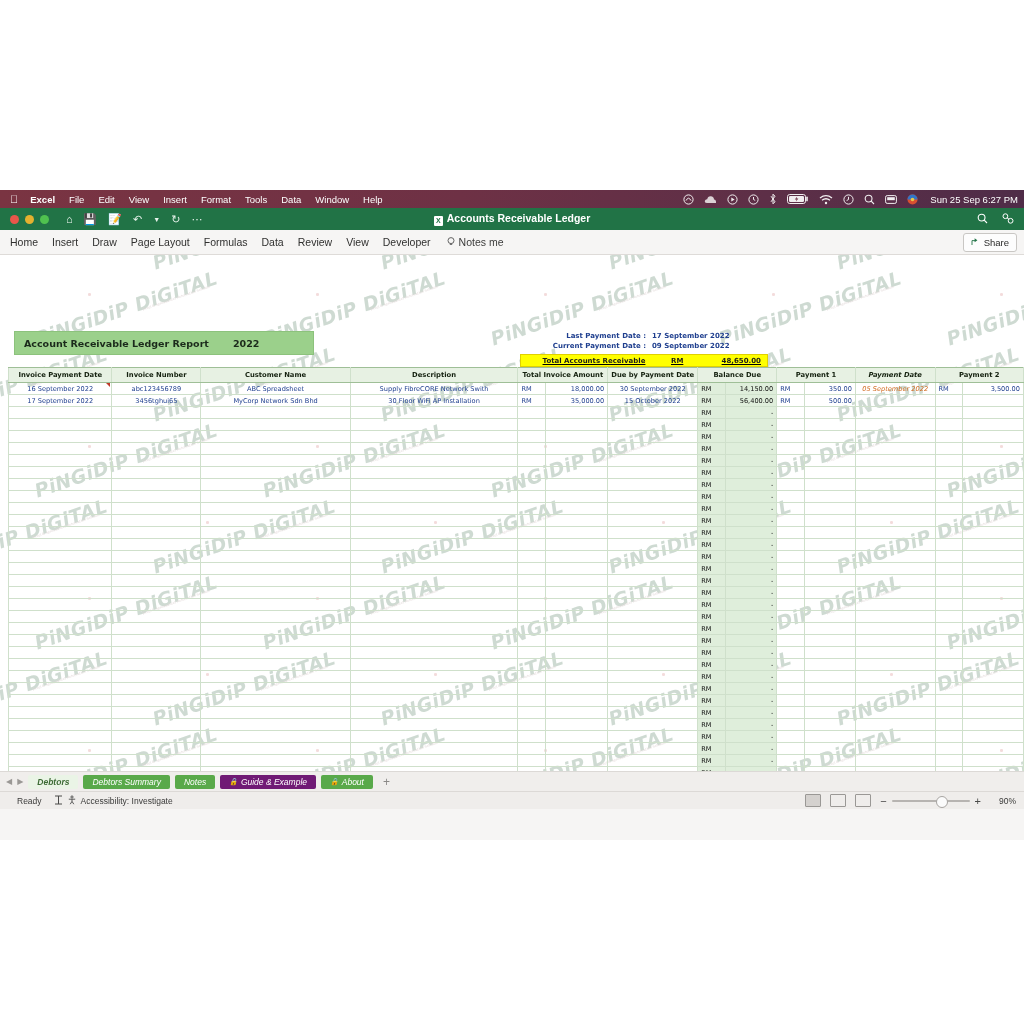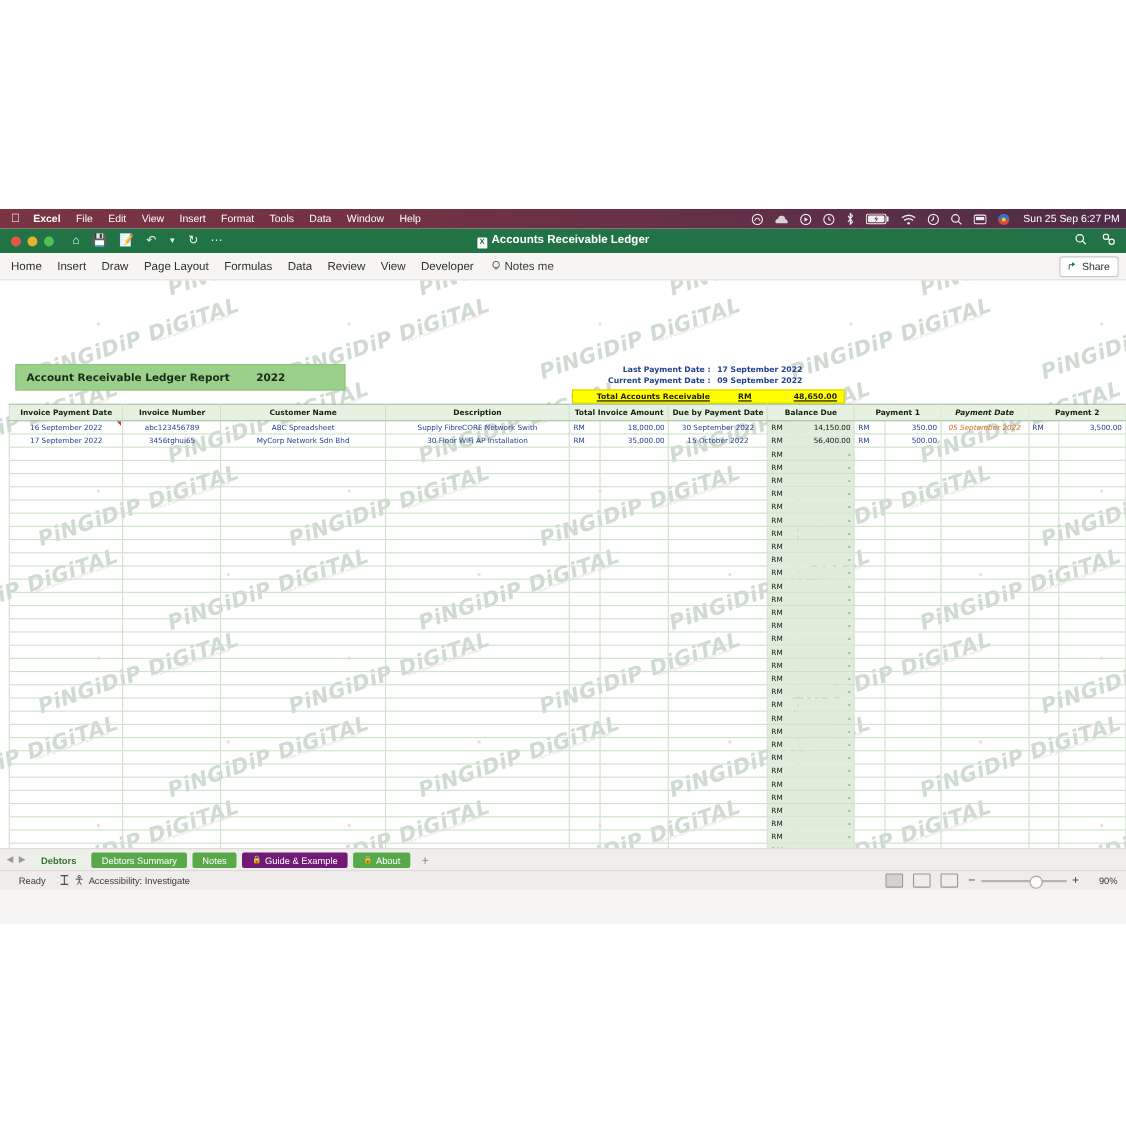--- a/index.html
+++ b/index.html
@@ -122,21 +122,21 @@
   .cmt{position:absolute;width:0;height:0;border-top:4px solid #c0392b;border-left:4px solid transparent;}
 
   
   .tabbar{
     position:relative;height:19px;background:#f0eeec;border-top:1px solid #dcd9d6;
     display:flex;align-items:center;padding-left:6px;gap:5px;
   }
   .navarrow{color:#9a9895;font-size:8px;}
   .stab{
     height:14px;padding:0 9px;border-radius:2px;display:flex;align-items:center;gap:3px;
-    font-size:8.5px;color:#fff;background:#59a94a;white-space:nowrap;
+    font-size:8.5px;color:#fff;background:#59a94a;white-space:nowrap;font-style:italic;
   }
   .stab.active{background:#eaf4e6;color:#3d6b35;font-weight:bold;}
   .stab.locked{background:#701a75;}
   .stab.about{background:#59a94a;}
   .lockico{font-size:7px;}
   .addtab{color:#8b8987;font-size:12px;margin-left:5px;}
 
   .statusbar{
     position:relative;height:17px;background:#efedeb;border-top:1px solid #dcd9d6;
     display:flex;align-items:center;font-size:8.5px;color:#3a3a39;

